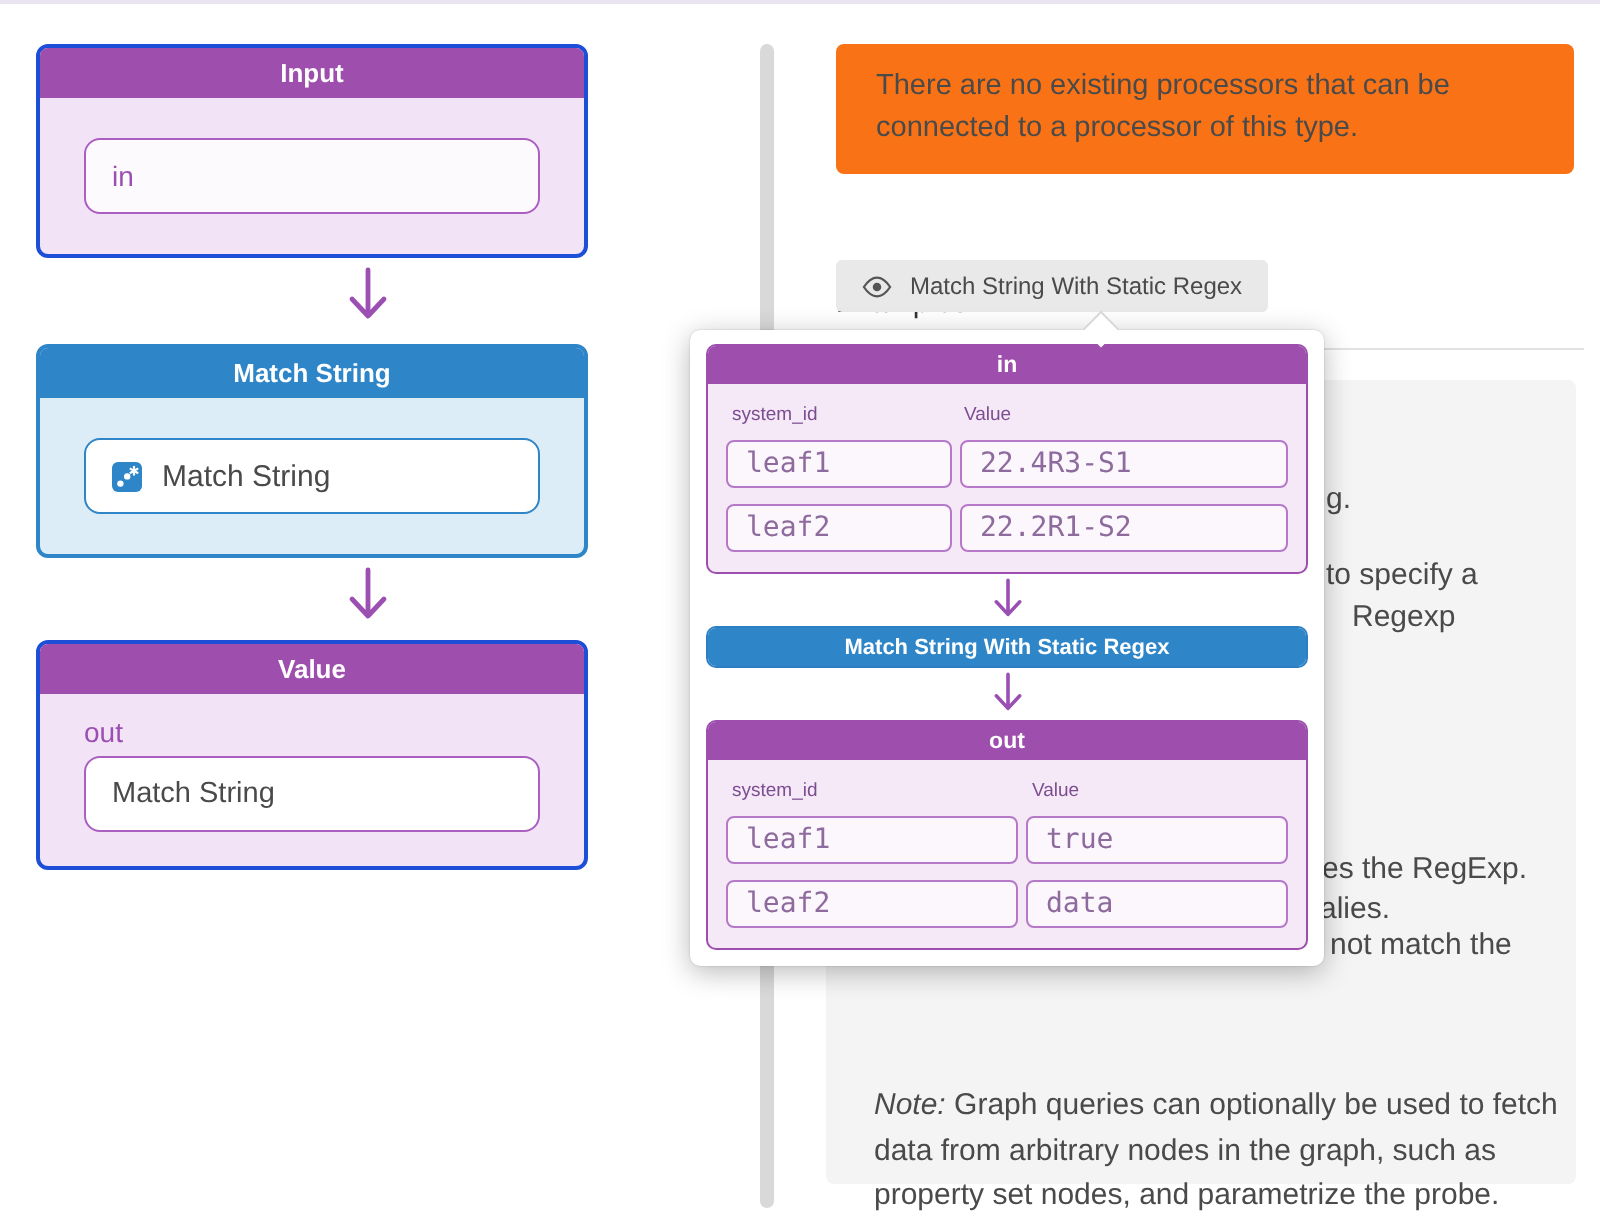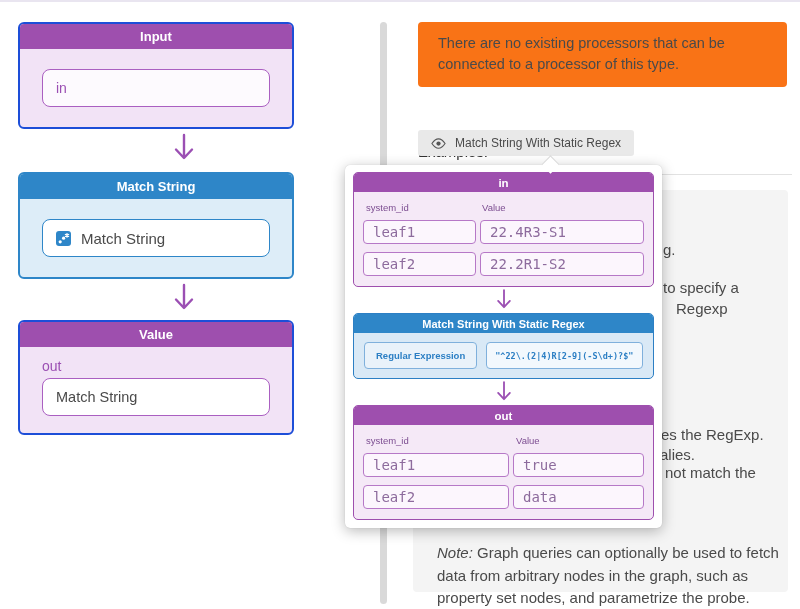--- a/index.html
+++ b/index.html
@@ -140,24 +140,20 @@
         </div>
       </div>
     </div>
 
     <svg class="small-arrow" viewBox="0 0 20 26">
       <path d="M10 2 L10 20 M3.5 14 L10 21 L16.5 14" stroke="#9b4fb3" stroke-width="2" fill="none" stroke-linecap="round" stroke-linejoin="round"></path>
     </svg>
 
     <div class="pnode blue">
       <div class="pnode-header">Match String With Static Regex</div>
-      <div class="regex-body">
-        <div class="regex-label">Regular Expression</div>
-        <div class="regex-value">"^22\.(2|4)R[2-9](-S\d+)?$"</div>
-      </div>
     </div>
 
     <svg class="small-arrow" viewBox="0 0 20 26">
       <path d="M10 2 L10 20 M3.5 14 L10 21 L16.5 14" stroke="#9b4fb3" stroke-width="2" fill="none" stroke-linecap="round" stroke-linejoin="round"></path>
     </svg>
 
     <div class="pnode out">
       <div class="pnode-header">out</div>
       <div class="pnode-body">
         <div class="cols">

